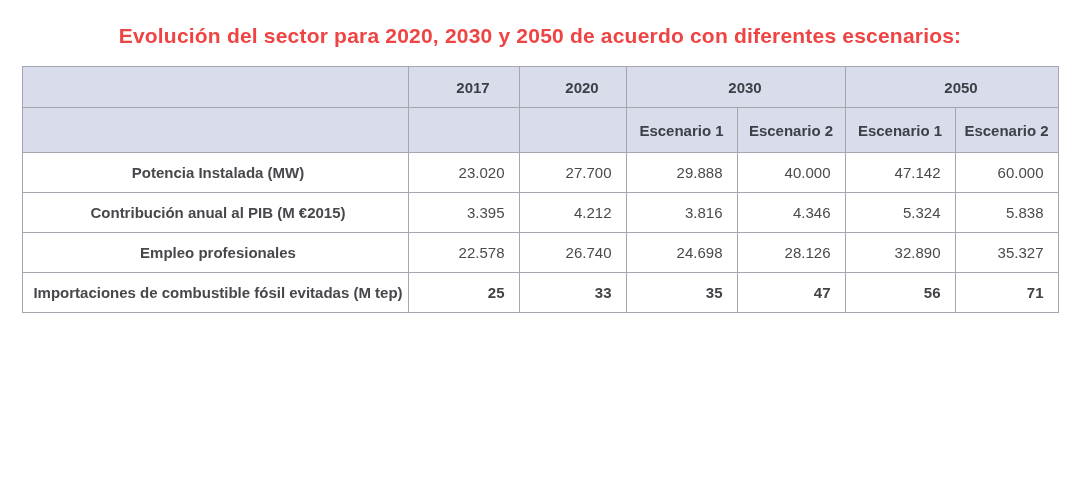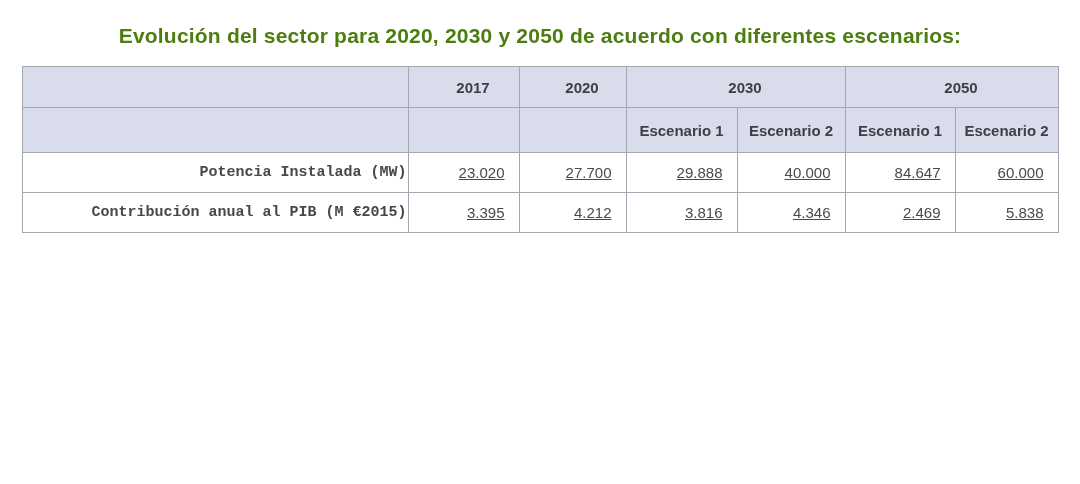--- a/index.html
+++ b/index.html
@@ -7,21 +7,21 @@
   body {
     width: 1080px;
     height: 484px;
     background: #ffffff;
     font-family: "Liberation Sans", sans-serif;
     overflow: hidden;
   }
   .page-title {
     margin: 20px 40px 0;
     text-align: center;
-    color: #4d7c0f;
+    color: #ef4444;
     font-size: 21px;
     font-weight: 700;
     line-height: 31px;
     letter-spacing: 0.2px;
   }
   table.indicators-table {
     border-collapse: collapse;
     table-layout: fixed;
     width: 1036px;
     margin: 15px auto 0;
@@ -40,31 +40,29 @@
   }
   tr.years-row th { height: 41px; padding-left: 20px; }
   tr.scenarios-row th { height: 45px; }
   tbody td {
     height: 40px;
     font-size: 15px;
     color: #4a4a4e;
     background: #ffffff;
   }
   td.label {
-    text-align: right;
+    text-align: center;
     padding-left: 7px;
     font-weight: 700;
     color: #48484c;
-    font-family: Liberation Mono, monospace;
   }
   td.val {
     text-align: right;
     padding-right: 14px;
     font-weight: 400;
-    text-decoration: underline;
   }
   td.val.bold { font-weight: 700; color: #434347; }
   td.label sub {
     font-size: 10px;
     line-height: 0;
   }
 </style>
 </head>
 <body>
 
@@ -100,26 +98,44 @@
       <th>Escenario 2</th>
     </tr>
   </thead>
   <tbody>
     <tr>
       <td class="label"><span>Potencia Instalada (MW)</span><sub></sub><span></span></td>
       <td class="val">23.020</td>
       <td class="val">27.700</td>
       <td class="val">29.888</td>
       <td class="val">40.000</td>
-      <td class="val">84.647</td>
+      <td class="val">47.142</td>
       <td class="val">60.000</td>
     </tr>
     <tr>
       <td class="label"><span>Contribución anual al PIB (M €2015)</span><sub></sub><span></span></td>
       <td class="val">3.395</td>
       <td class="val">4.212</td>
       <td class="val">3.816</td>
       <td class="val">4.346</td>
-      <td class="val">2.469</td>
+      <td class="val">5.324</td>
       <td class="val">5.838</td>
+    </tr>
+    <tr>
+      <td class="label"><span>Empleo profesionales</span><sub></sub><span></span></td>
+      <td class="val">22.578</td>
+      <td class="val">26.740</td>
+      <td class="val">24.698</td>
+      <td class="val">28.126</td>
+      <td class="val">32.890</td>
+      <td class="val">35.327</td>
+    </tr>
+    <tr>
+      <td class="label"><span>Importaciones de combustible fósil evitadas (M tep)</span><sub></sub><span></span></td>
+      <td class="val bold">25</td>
+      <td class="val bold">33</td>
+      <td class="val bold">35</td>
+      <td class="val bold">47</td>
+      <td class="val bold">56</td>
+      <td class="val bold">71</td>
     </tr>
   </tbody>
 </table>
 
 </body></html>

